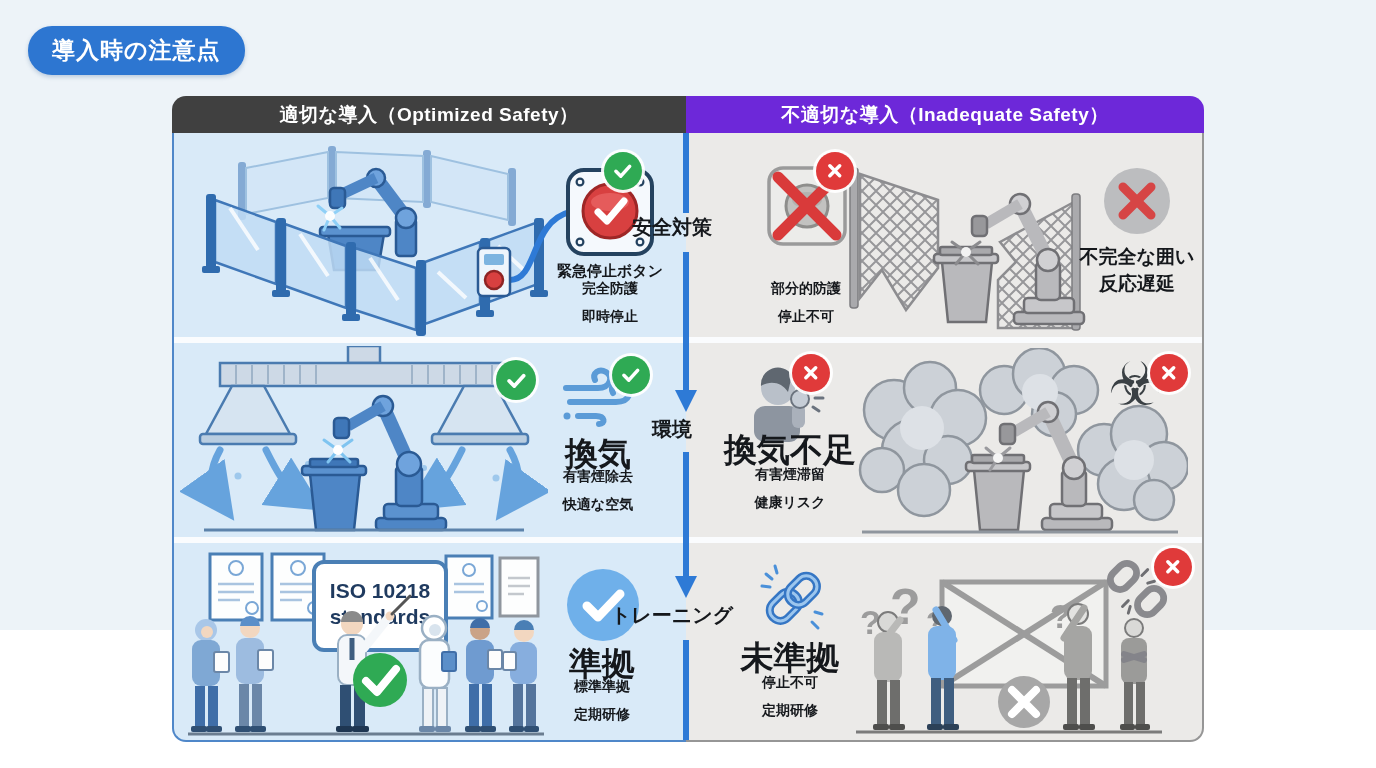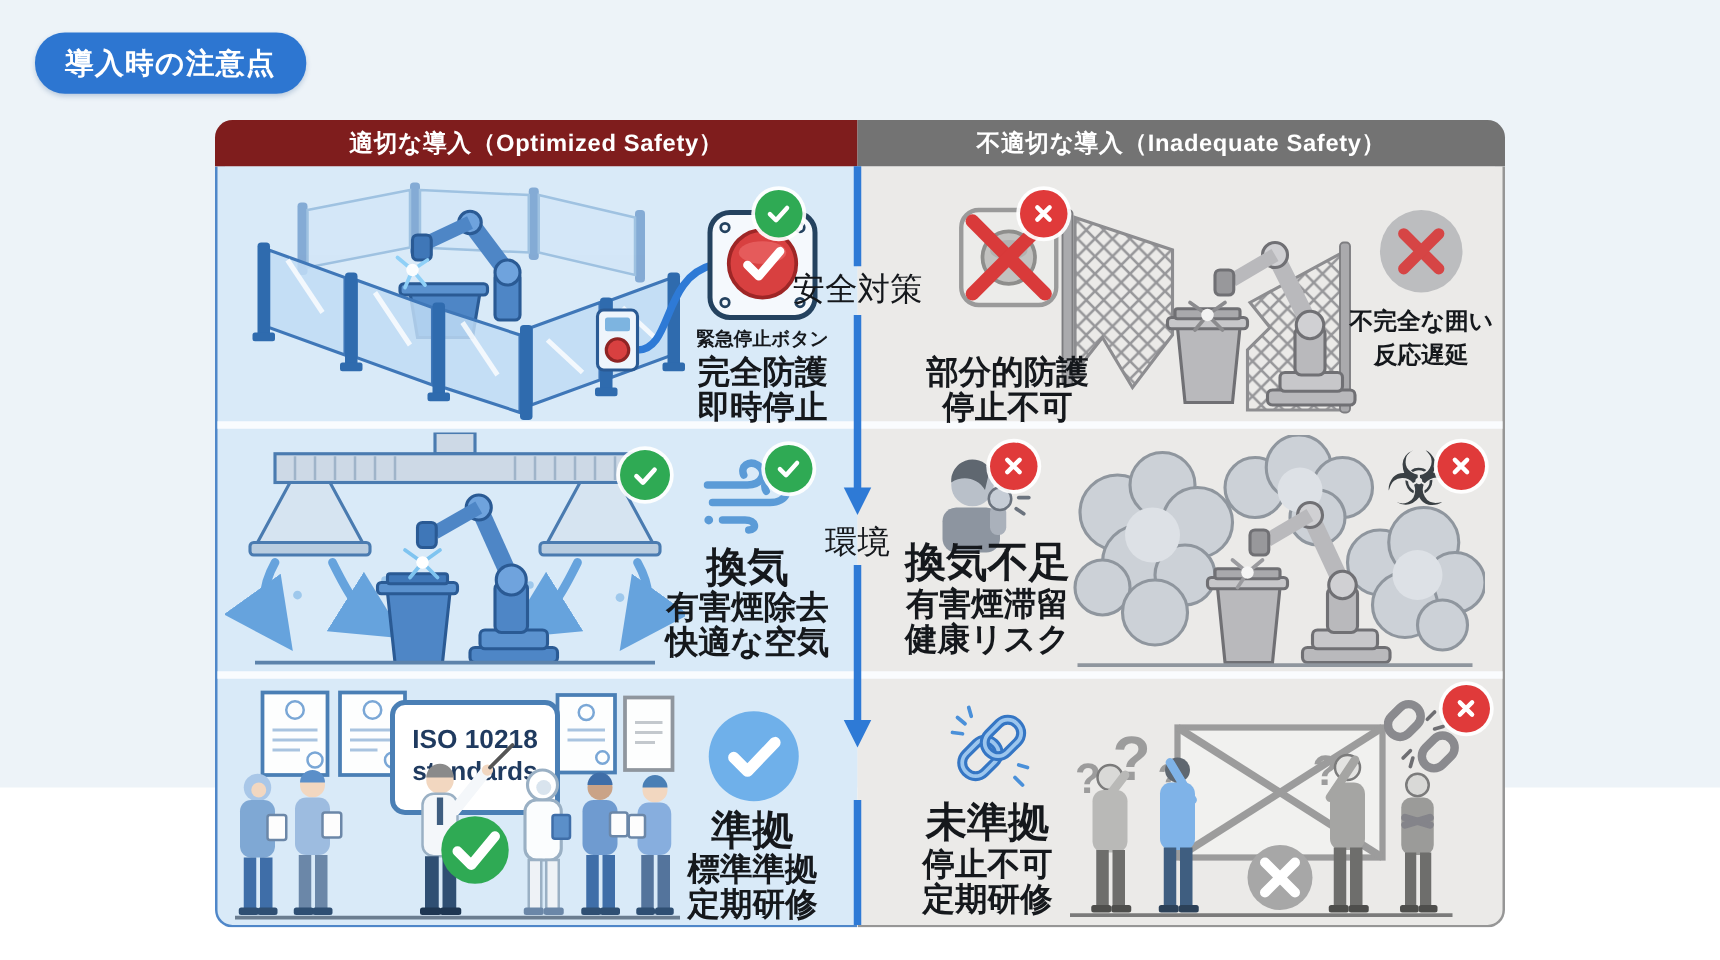--- a/index.html
+++ b/index.html
@@ -8,40 +8,40 @@
   .page { position:relative; width:1376px; height:630px; background:#edf3f8; }
 
   .title-pill { position:absolute; left:28px; top:26px; background:#2d76d1; color:#fff;
     font-size:23px; font-weight:800; padding:9px 24px; border-radius:24px; letter-spacing:1px;
     box-shadow:0 2px 4px rgba(30,80,140,.25); }
 
   .board { position:absolute; left:172px; top:96px; width:1032px; height:646px; }
 
   .hdr { position:absolute; top:0; height:37px; color:#fff; font-size:19px; font-weight:800;
     display:flex; align-items:center; justify-content:center; letter-spacing:.5px; }
-  .hdr-left  { left:0; width:514px; background:#7f1d1d; border-top-left-radius:14px; }
-  .hdr-right { left:514px; width:518px; background:#737373; border-top-right-radius:14px; }
+  .hdr-left  { left:0; width:514px; background:#404040; border-top-left-radius:14px; }
+  .hdr-right { left:514px; width:518px; background:#6d28d9; border-top-right-radius:14px; }
 
   .panel { position:absolute; top:37px; height:609px; }
   .panel-left  { left:0; width:514px; background:#d9eaf8; border:2px solid #4f87c9;
     border-top:none; border-right:none; border-bottom-left-radius:14px; }
   .panel-right { left:514px; width:518px; background:#ebeae8; border:2px solid #969696;
     border-top:none; border-left:none; border-bottom-right-radius:14px; }
 
   .row-sep { position:absolute; left:2px; width:1028px; height:6px; background:#fafcfe; z-index:3; }
 
   .dv-line { position:absolute; left:511px; width:6px; background:#2e7ad6; z-index:4; }
   .dv-svg  { position:absolute; z-index:4; }
-  .axis { position:absolute; left:514px; transform:translateX(-50%); z-index:5;
-    font-size:26px; font-weight:400; color:#15181c; white-space:nowrap; }
+  .axis { position:absolute; left:500px; transform:translateX(-50%); z-index:5;
+    font-size:20px; font-weight:700; color:#15181c; white-space:nowrap; }
 
   .t { position:absolute; transform:translateX(-50%); text-align:center; white-space:nowrap;
     color:#15181c; font-weight:800; z-index:3; }
   .t26 { font-size:33px; }
-  .t21 { font-size:26px; }
+  .t21 { font-size:14px; }
   .t19 { font-size:19px; }
   .t15 { font-size:15px; font-weight:700;text-align:center; }
 
   .illu { position:absolute; z-index:2; }
   .illu svg { display:block; width:100%; height:100%; }
   .ico { position:absolute; z-index:3; }
 
   .badge { position:absolute; border-radius:50%; display:flex; align-items:center;
     justify-content:center; z-index:6; box-shadow:0 0 0 3px rgba(255,255,255,.92); }
   .badge.green { background:#2faa54; }
@@ -73,20 +73,21 @@
     <div class="axis" style="top:118px">安全対策</div>
     <svg class="dv-svg" style="left:501px;top:156px" width="26" height="162" viewBox="0 0 26 162">
       <line x1="13" y1="0" x2="13" y2="140" stroke="#2e7ad6" stroke-width="6"></line>
       <polygon points="2,138 24,138 13,160" fill="#2e7ad6"></polygon>
     </svg>
     <div class="axis" style="top:320px">環境</div>
     <svg class="dv-svg" style="left:501px;top:356px" width="26" height="148" viewBox="0 0 26 148">
       <line x1="13" y1="0" x2="13" y2="126" stroke="#2e7ad6" stroke-width="6"></line>
       <polygon points="2,124 24,124 13,146" fill="#2e7ad6"></polygon>
     </svg>
+    <div class="axis" style="top:506px">トレーニング</div>
     <div class="dv-line" style="top:544px;height:100px"></div>
 
     <div class="illu" style="left:8px;top:42px;width:390px;height:198px">
       <svg viewBox="0 0 390 198">
 
         <g opacity="0.55">
           <rect x="58" y="24" width="8" height="58" rx="3" fill="#3f77b8"></rect>
           <rect x="148" y="8" width="8" height="58" rx="3" fill="#3f77b8"></rect>
           <rect x="243" y="12" width="8" height="58" rx="3" fill="#3f77b8"></rect>
           <rect x="328" y="30" width="8" height="58" rx="3" fill="#3f77b8"></rect>

